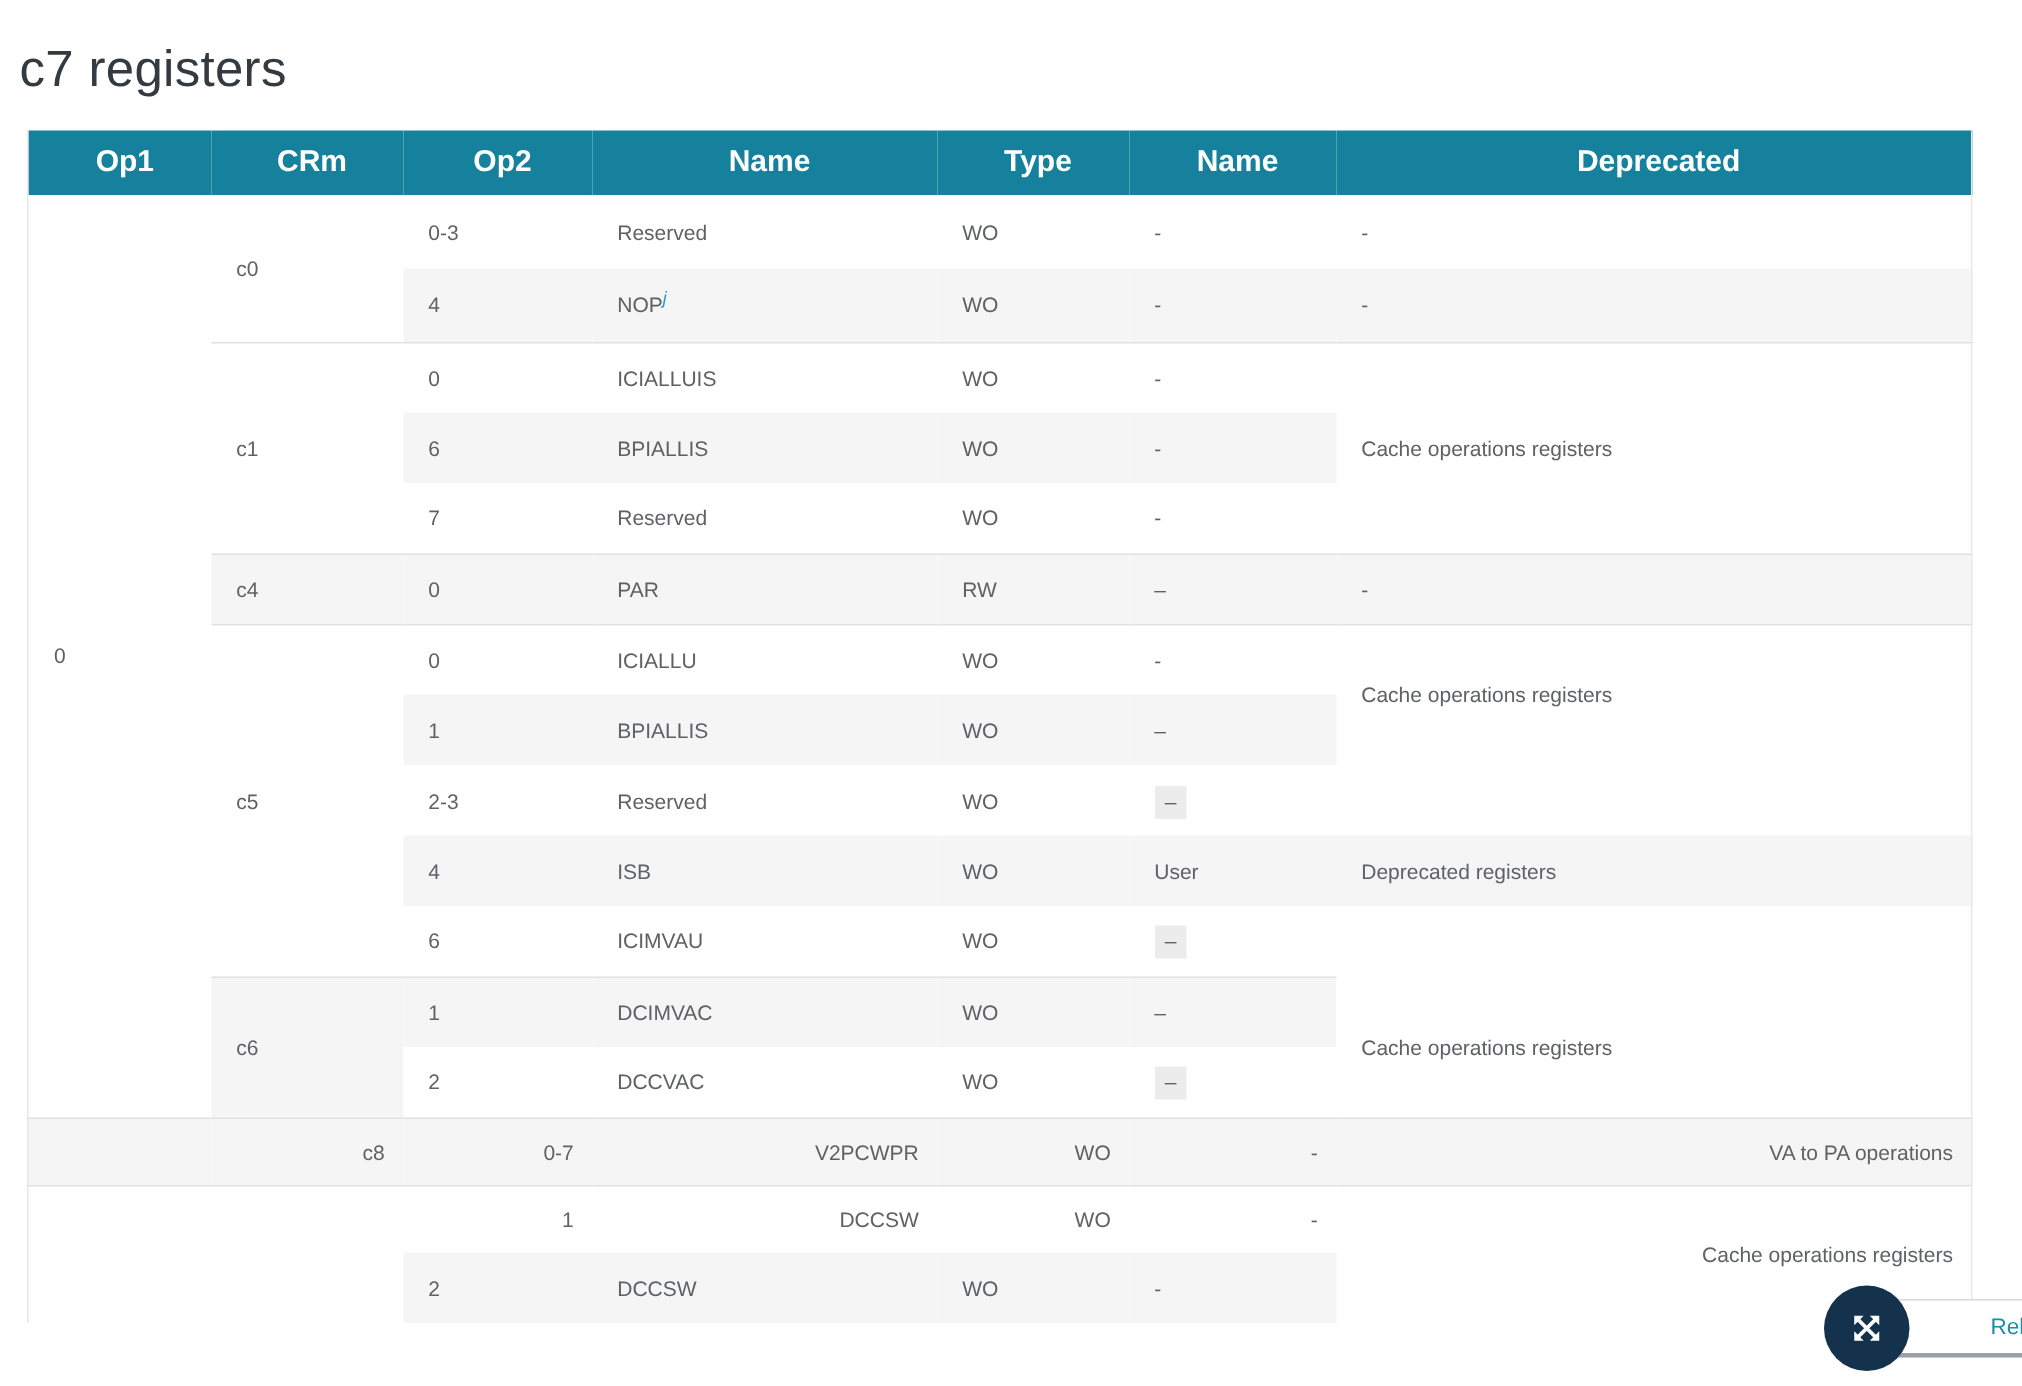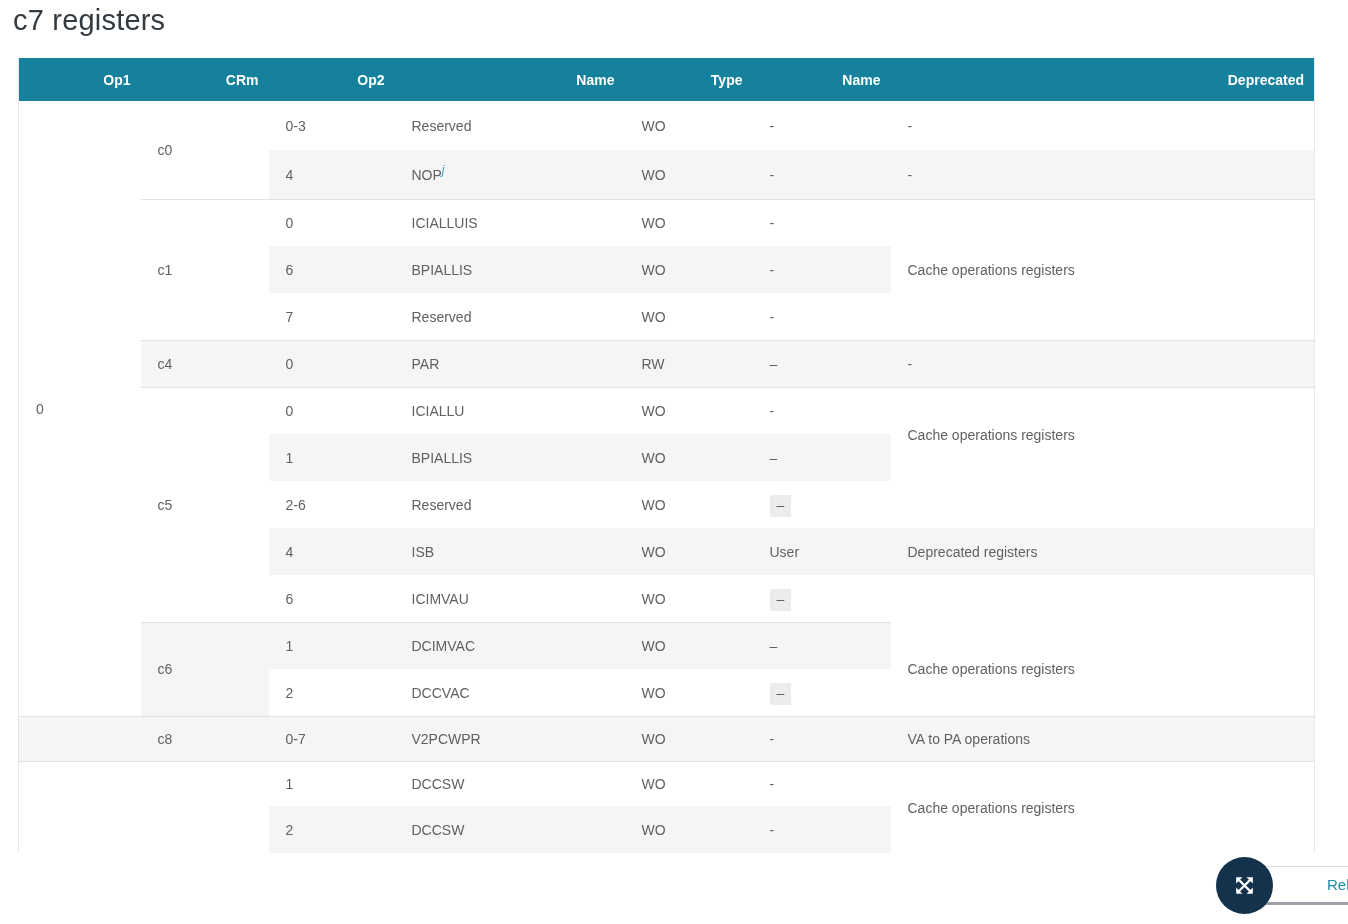--- a/index.html
+++ b/index.html
@@ -6,54 +6,54 @@
   html, body { margin: 0; padding: 0; }
   body {
     width: 1348px; height: 924px;
     overflow: hidden; position: relative;
     background: #ffffff;
     font-family: "Liberation Sans", sans-serif;
     color: #37424a;
   }
   .content { padding: 0 0 0 13px; }
   .page-title {
-    margin: 0; padding-top: 4px;
-    font-size: 29px; font-weight: 500; line-height: 1.15;
+    margin: 0; padding-top: 27px;
+    font-size: 34px; font-weight: 500; line-height: 1.15;
     color: #333a40; letter-spacing: 0.2px;
   }
   .intro {
     margin: 27px 0 0 0;
     font-size: 16px; color: #37424a;
   }
   .table-caption {
     margin: 25px 0 0 0;
     font-size: 16px; color: #37424a;
   }
   table.reg {
     border-collapse: collapse; table-layout: fixed;
     width: 1297px; margin: 21px 0 0 5px;
     border-left: 1px solid #e6e6e6;
     border-right: 1px solid #e9e9e9;
   }
   table.reg th {
     background: #15819d; color: #ffffff;
-    font-size: 14px; font-weight: bold; text-align: right;
+    font-size: 20px; font-weight: bold; text-align: center;
     height: 43px; padding: 0 10px 0 17px;
   }
   table.reg td {
     background: #ffffff;
     font-size: 14px; color: #5f6164;
     height: 47px; padding: 0 12px 0 17px;
     vertical-align: middle;
     word-wrap: break-word;
   }
   table.reg td.sh { background: #f5f5f5; }
   table.reg td.bt { border-top: 1px solid #e1e1e1; }
   tr.h49 td { height: 49px; }
-  tr.h45 td { height: 45px; }
+  tr.h45 td { height: 45px; text-align: right; }
   sup.fnote {
     color: #2e9bc4; font-style: italic;
     font-size: 12px; line-height: 0;
   }
   .dashbox { background: #ececec; padding: 2px 7px 4px 7px; }
   
   .related-popup {
     position: absolute; left: 1262px; top: 866px;
     width: 170px; height: 39px;
     background: #ffffff;
@@ -157,21 +157,21 @@
         <td class="bt">-</td>
         <td class="bt" rowspan="2">Cache operations registers</td>
       </tr>
       <tr>
         <td class="sh">1</td>
         <td class="sh">BPIALLIS</td>
         <td class="sh">WO</td>
         <td class="sh">–</td>
       </tr>
       <tr>
-        <td>2-6</td>
+        <td>2-3</td>
         <td>Reserved</td>
         <td>WO</td>
         <td><span class="dashbox">–</span></td>
         <td></td>
       </tr>
       <tr>
         <td class="sh">4</td>
         <td class="sh">ISB</td>
         <td class="sh">WO</td>
         <td class="sh">User</td>

